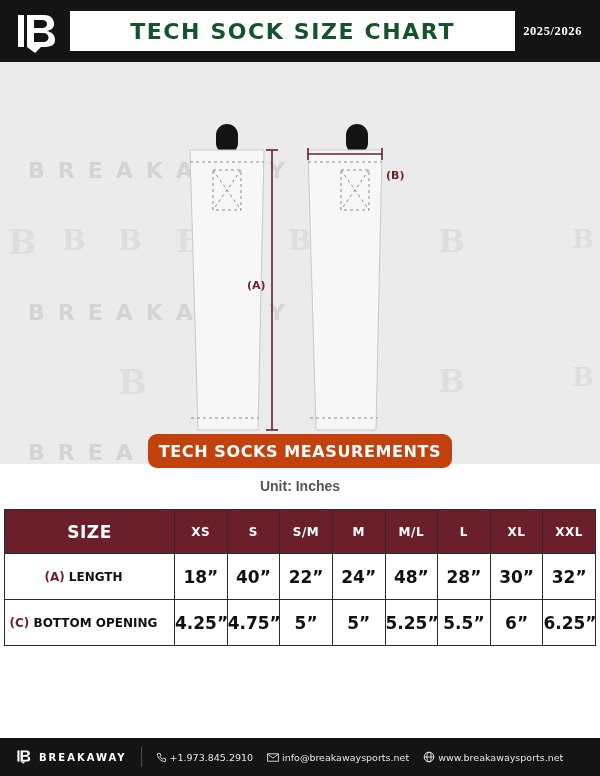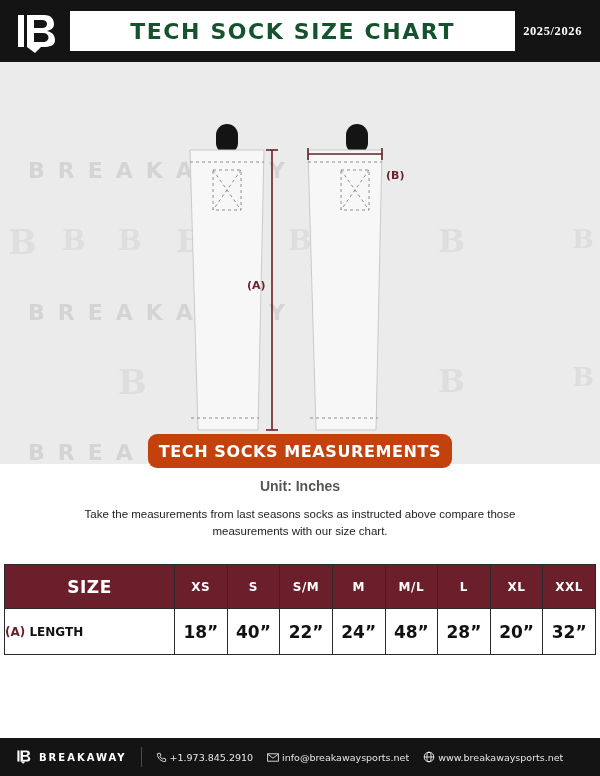--- a/index.html
+++ b/index.html
@@ -155,21 +155,21 @@
     letter-spacing: 0.5px;
   }
   thead th.size-head { font-size: 17px; }
   tbody td {
     height: 46px;
     font-size: 17px;
     font-weight: bold;
     color: #111;
   }
   tbody td.rowlabel {
-    text-align: left;
+    text-align: center;
     padding-right: 12px;
     font-size: 12px;
   }
   .tag { color: #6b1f2b; }
 
   
   .footer {
     position: absolute;
     left: 0; bottom: 0;
     width: 600px; height: 38px;
@@ -277,21 +277,20 @@
     <div class="mlabel" style="left:247px; top:217px;">(A)</div>
     <div class="mlabel" style="left:386px; top:107px;">(B)</div>
     <div class="mlabel" style="left:352px; top:378px;">(C)</div>
   </div>
 
   <div class="banner-wrap">
     <div class="banner">
       <span>TECH SOCKS MEASUREMENTS</span>
     </div>
     <div class="unit">Unit: Inches</div>
-    <div class="instructions">Take the measurements from last seasons socks as instructed above compare those measurements  with our size chart.</div>
   </div>
 
   <div class="table-wrap">
     <table>
       <thead>
         <tr>
           <th class="size-head" style="width:170px;">SIZE</th>
           <th>XS</th>
           <th>S</th>
           <th>S/M</th>
@@ -307,22 +306,36 @@
           <td class="rowlabel">
             <span class="tag">(A)</span>
             <span>LENGTH</span>
           </td>
           <td>18”</td>
           <td>40”</td>
           <td>22”</td>
           <td>24”</td>
           <td>48”</td>
           <td>28”</td>
-          <td>20”</td>
+          <td>30”</td>
           <td>32”</td>
+        </tr>
+        <tr>
+          <td class="rowlabel">
+            <span class="tag">(C)</span>
+            <span>BOTTOM OPENING</span>
+          </td>
+          <td>4.25”</td>
+          <td>4.75”</td>
+          <td>5”</td>
+          <td>5”</td>
+          <td>5.25”</td>
+          <td>5.5”</td>
+          <td>6”</td>
+          <td>6.25”</td>
         </tr>
       </tbody>
     </table>
   </div>
 
   <div class="footer">
     <div class="brand">
       <span>
         <svg width="16" height="16" viewBox="0 0 46 44">
           <path d="M4 6 L4 38 L10 38 L10 6 Z" fill="#ffffff"></path>

